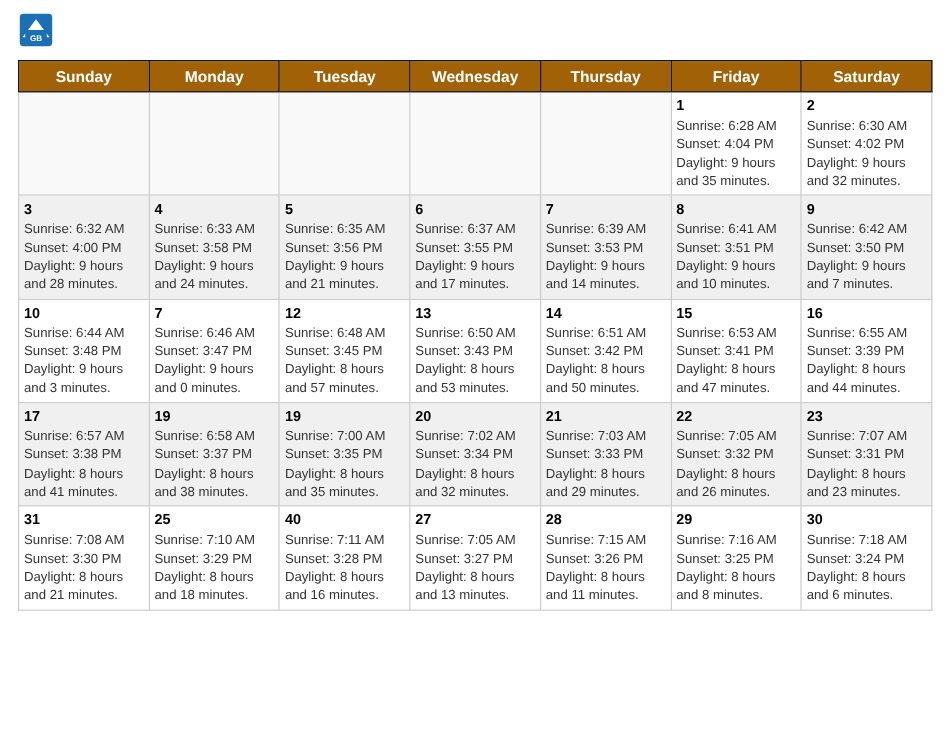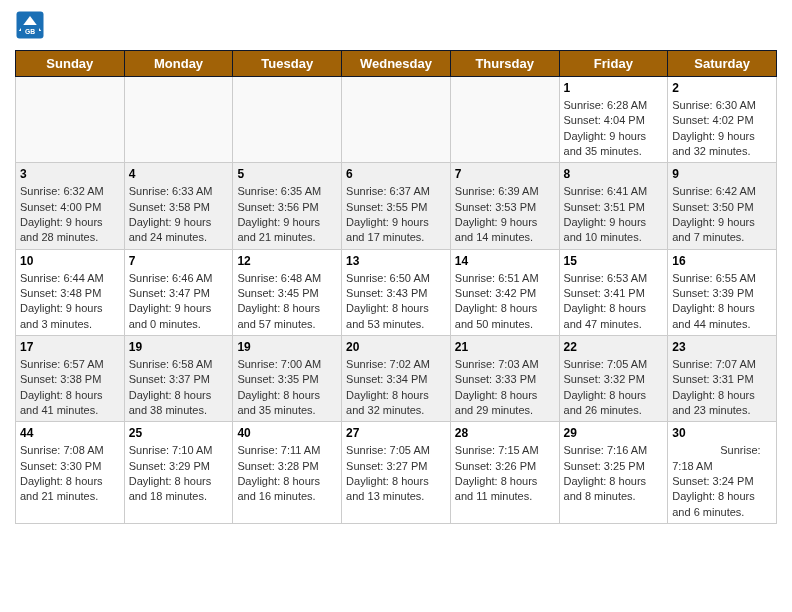--- a/index.html
+++ b/index.html
@@ -154,37 +154,37 @@
 Sunset: 3:33 PM
 Daylight: 8 hours and 29 minutes.</span></td>
           <td class="shaded"><span class="day-num">22</span><span class="day-info" style="white-space: pre-line;">Sunrise: 7:05 AM
 Sunset: 3:32 PM
 Daylight: 8 hours and 26 minutes.</span></td>
           <td class="shaded"><span class="day-num">23</span><span class="day-info" style="white-space: pre-line;">Sunrise: 7:07 AM
 Sunset: 3:31 PM
 Daylight: 8 hours and 23 minutes.</span></td>
         </tr>
         <tr>
-          <td><span class="day-num">44</span><span class="day-info" style="white-space: pre-line;">Sunrise: 7:08 AM
+          <td><span class="day-num">31</span><span class="day-info" style="white-space: pre-line;">Sunrise: 7:08 AM
 Sunset: 3:30 PM
 Daylight: 8 hours and 21 minutes.</span></td>
           <td><span class="day-num">25</span><span class="day-info" style="white-space: pre-line; margin-top: 33px;">Sunrise: 7:10 AM
 Sunset: 3:29 PM
 Daylight: 8 hours and 18 minutes.</span></td>
           <td><span class="day-num">40</span><span class="day-info" style="white-space: pre-line;">Sunrise: 7:11 AM
 Sunset: 3:28 PM
 Daylight: 8 hours and 16 minutes.</span></td>
           <td><span class="day-num">27</span><span class="day-info" style="white-space: pre-line;">Sunrise: 7:05 AM
 Sunset: 3:27 PM
 Daylight: 8 hours and 13 minutes.</span></td>
           <td><span class="day-num">28</span><span class="day-info" style="white-space: pre-line;">Sunrise: 7:15 AM
 Sunset: 3:26 PM
 Daylight: 8 hours and 11 minutes.</span></td>
           <td><span class="day-num">29</span><span class="day-info" style="white-space: pre-line;">Sunrise: 7:16 AM
 Sunset: 3:25 PM
 Daylight: 8 hours and 8 minutes.</span></td>
-          <td><span class="day-num">30</span><span class="day-info" style="white-space: pre-line; margin-left: 48px;">Sunrise: 7:18 AM
+          <td><span class="day-num">30</span><span class="day-info" style="white-space: pre-line;">Sunrise: 7:18 AM
 Sunset: 3:24 PM
 Daylight: 8 hours and 6 minutes.</span></td>
         </tr>
       </tbody>
   </table>
 </div>
 
 </body></html>

